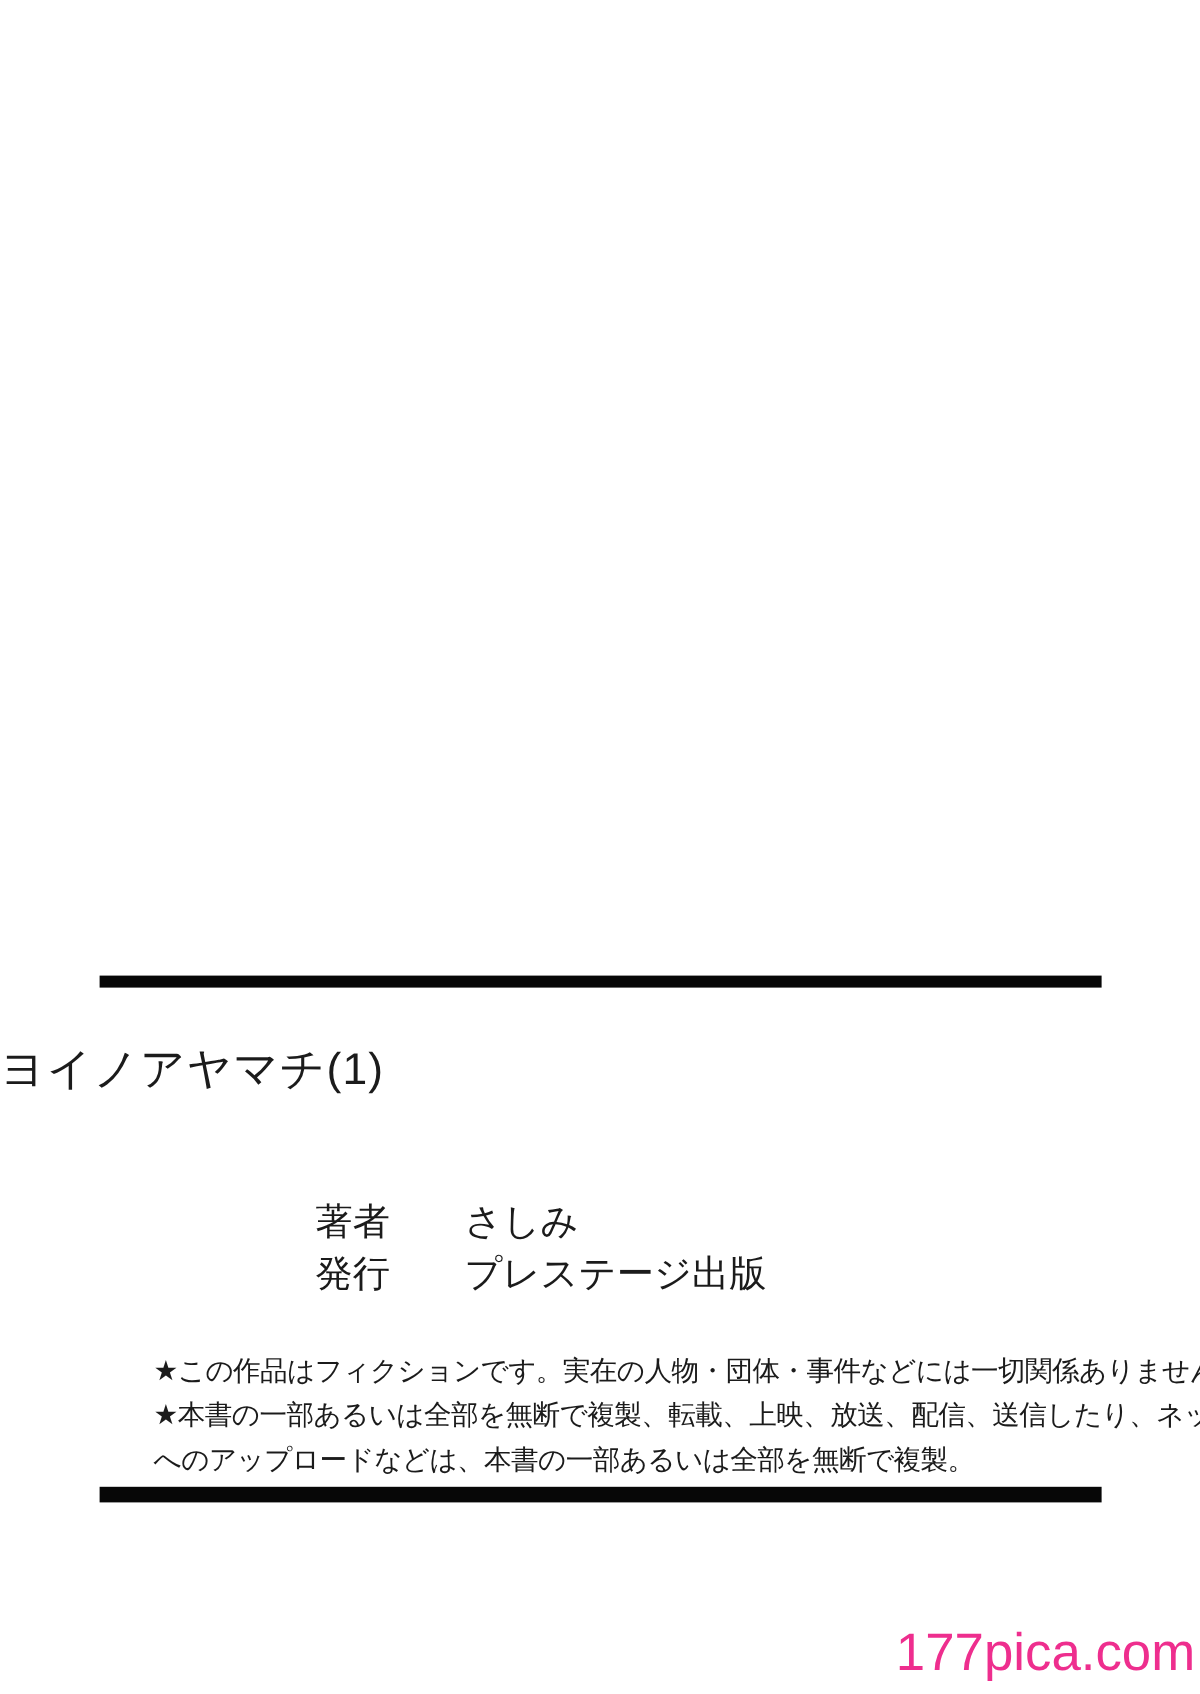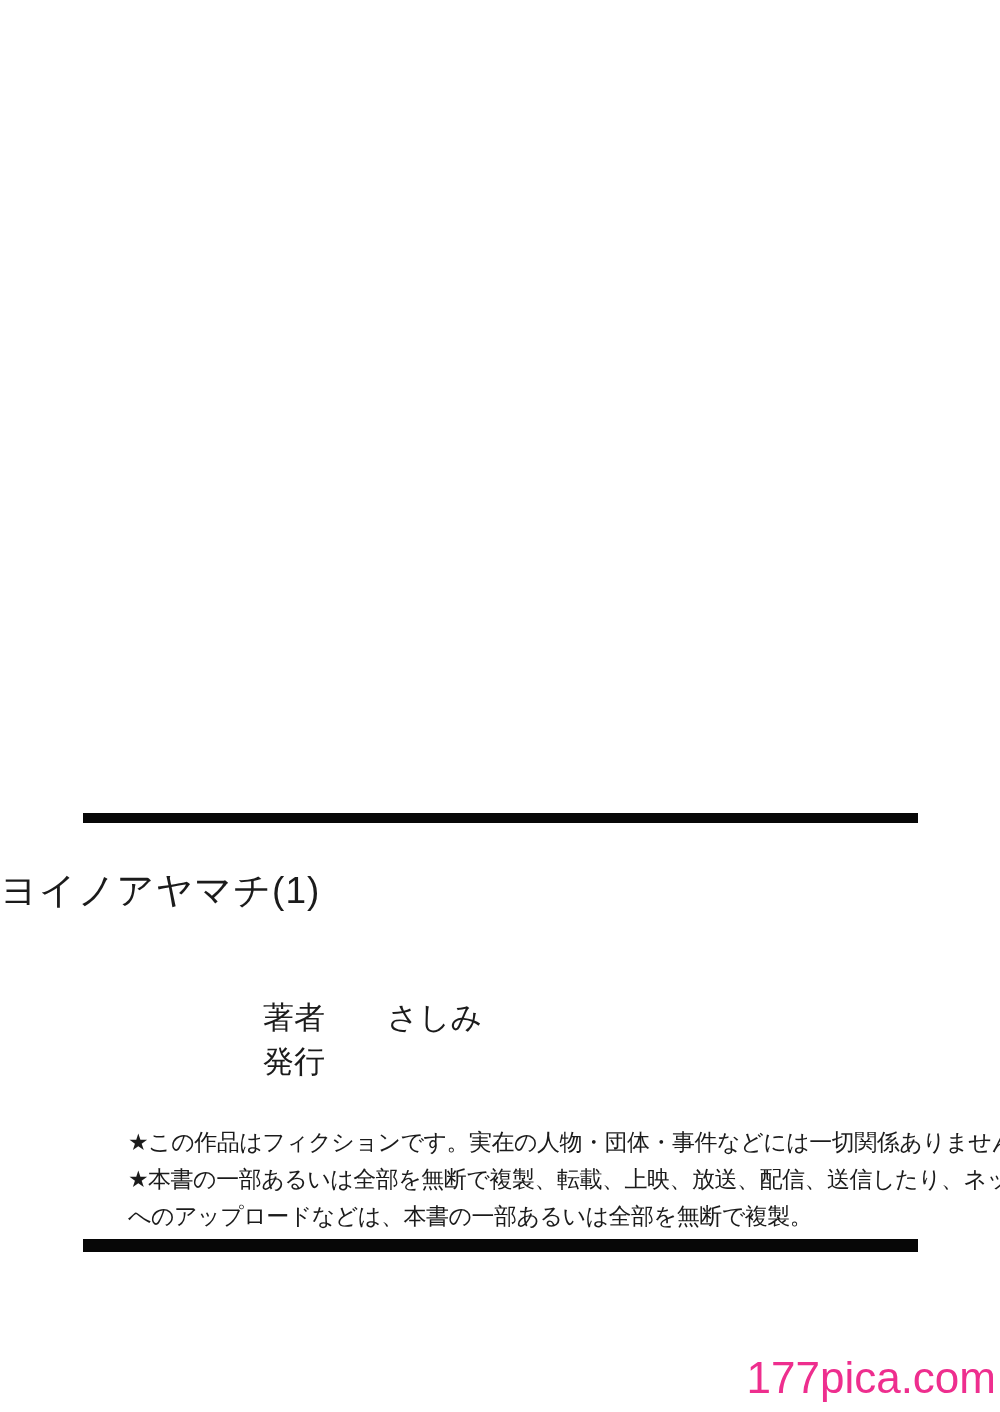--- a/index.html
+++ b/index.html
@@ -105,20 +105,21 @@
 
   <div class="book-title">ヨイノアヤマチ(1)</div>
 
   <div class="credits">
     <div class="credit-row">
       <span class="credit-label">著者</span>
       <span>さしみ</span>
     </div>
     <div class="credit-row">
       <span class="credit-label">発行</span>
+      <span>プレステージ出版</span>
     </div>
   </div>
 
   <div class="disclaimer">
     <div>★この作品はフィクションです。実在の人物・団体・事件などには一切関係ありません。</div>
     <div>★本書の一部あるいは全部を無断で複製、転載、上映、放送、配信、送信したり、ネット</div>
     <div>へのアップロードなどは、本書の一部あるいは全部を無断で複製。</div>
   </div>
 
   <div class="rule rule-bottom"></div>

